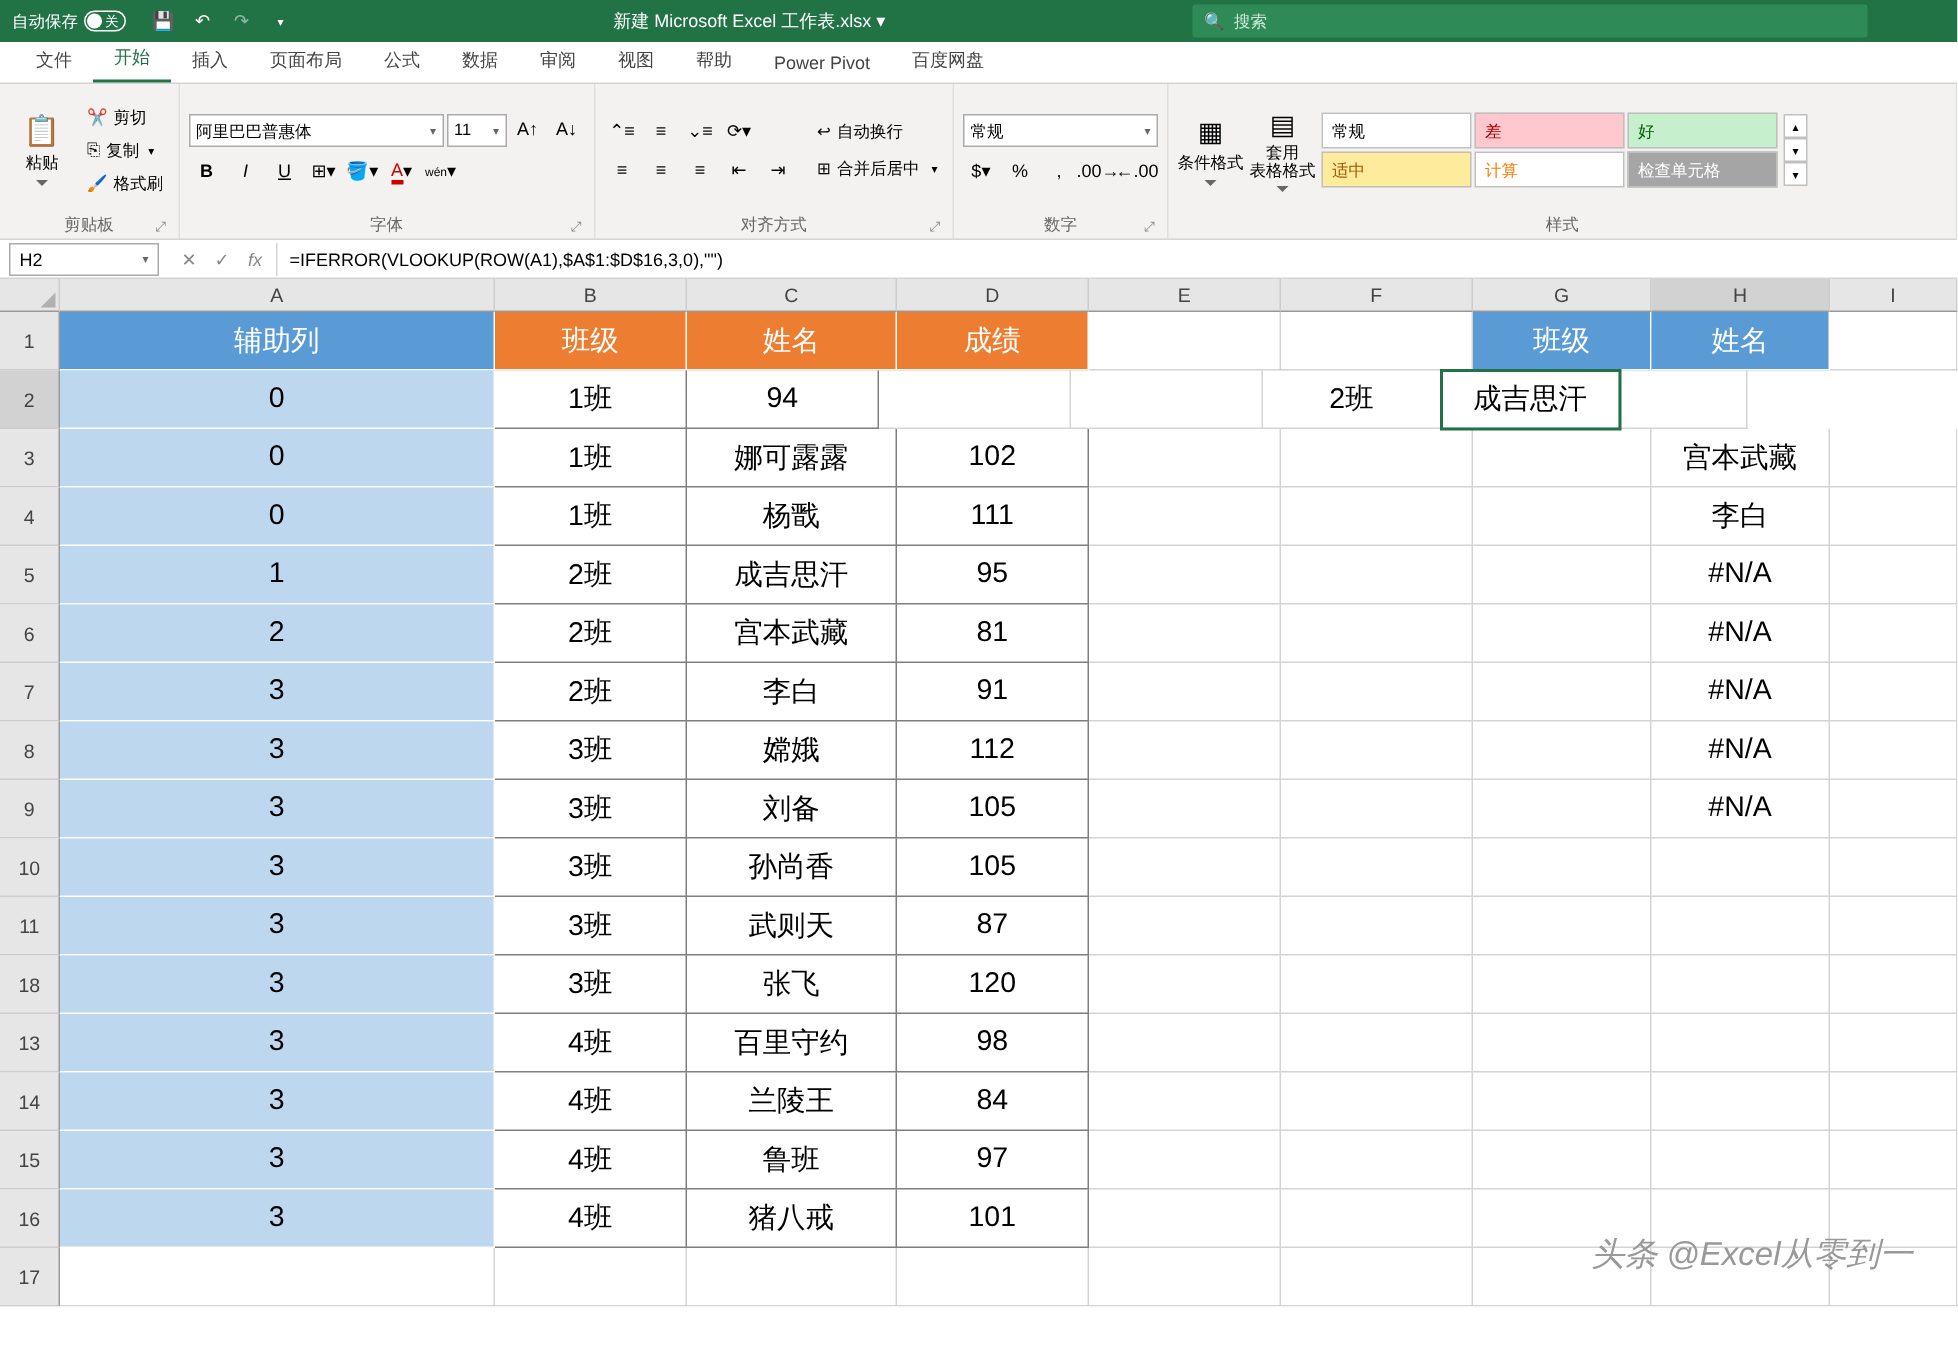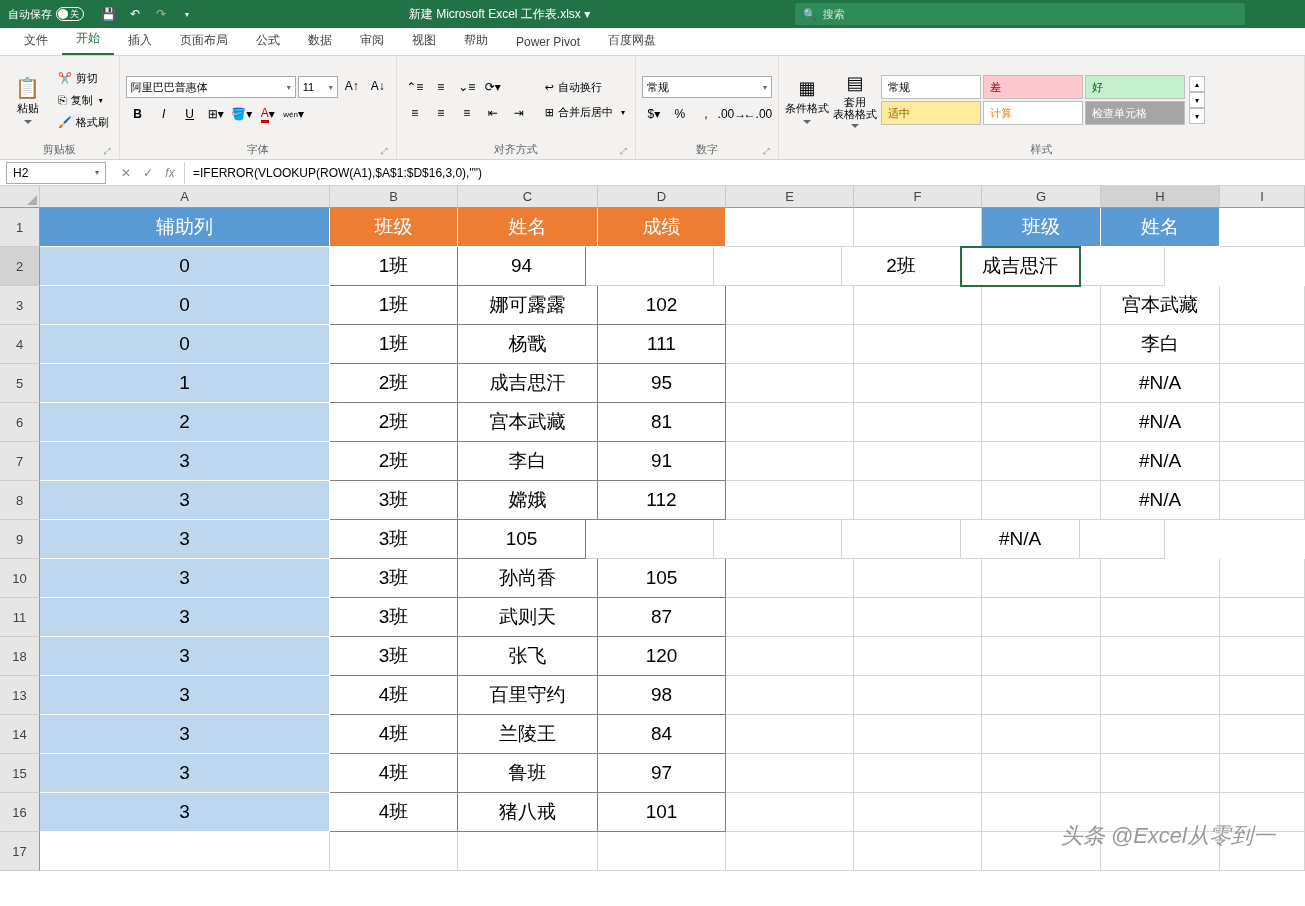--- a/index.html
+++ b/index.html
@@ -366,20 +366,21 @@
         <div class="cell" style="width: 128px;"></div>
         <div class="cell" style="width: 128px;"></div>
         <div class="cell" style="width: 119px;"></div>
         <div class="cell" style="width: 119px;">#N/A</div>
         <div class="cell" style="width: 85px;"></div>
       </div>
       <div class="row">
         <div class="row-h">9</div>
         <div class="cell aux" style="width: 290px;">3</div>
         <div class="cell data" style="width: 128px;">3班</div>
+        <div class="cell data" style="width: 140px;">刘备</div>
         <div class="cell data" style="width: 128px;">105</div>
         <div class="cell" style="width: 128px;"></div>
         <div class="cell" style="width: 128px;"></div>
         <div class="cell" style="width: 119px;"></div>
         <div class="cell" style="width: 119px;">#N/A</div>
         <div class="cell" style="width: 85px;"></div>
       </div>
       <div class="row">
         <div class="row-h">10</div>
         <div class="cell aux" style="width: 290px;">3</div>

